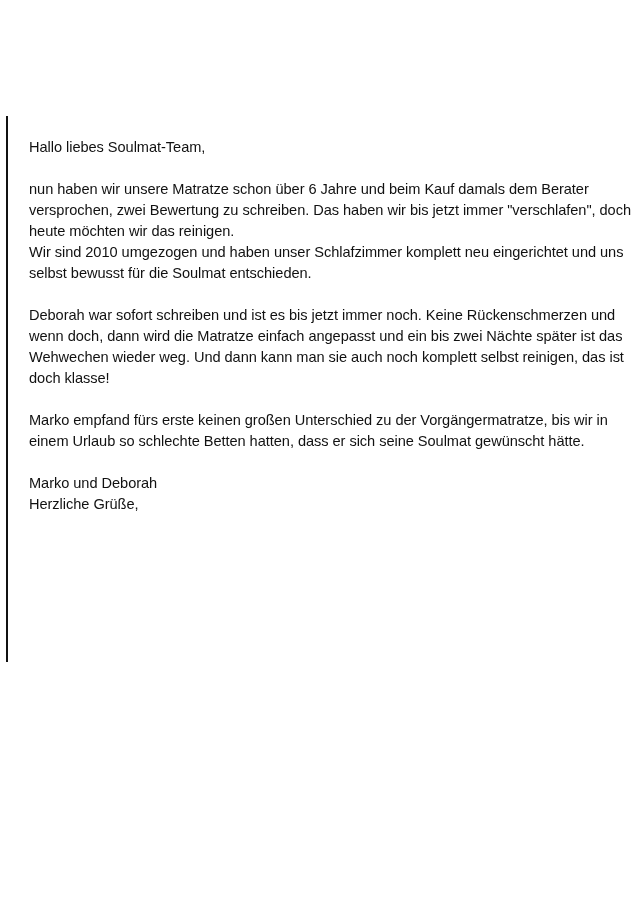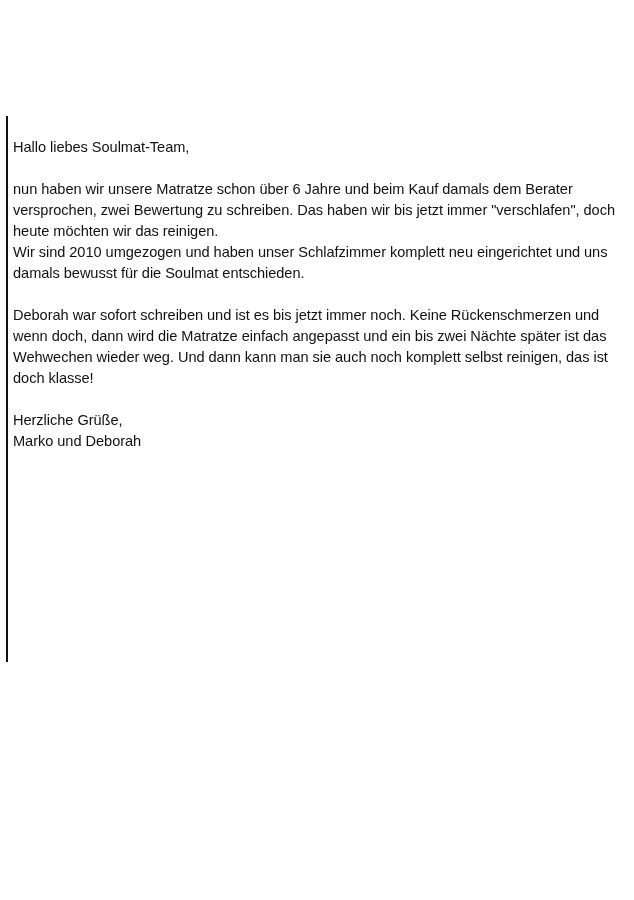--- a/index.html
+++ b/index.html
@@ -32,48 +32,53 @@
       line-height: 21px;
       letter-spacing: -0.05px;
     }
     .para {
       margin: 0 0 21px 0;
       white-space: normal;
     }
     .para .line {
       display: block;
       white-space: nowrap;
+      margin-left: 16px;
     }
     .para.signoff {
       margin-bottom: 0;
     }
   </style>
 </head>
 <body>
 
 <div class="quote-bar"></div>
 
 <div class="letter">
   <p class="para">
     <span class="line">Hallo liebes Soulmat-Team,</span>
   </p>
 
   <p class="para">
     <span class="line">nun haben wir unsere Matratze schon über 6 Jahre und beim Kauf damals dem Berater</span>
     <span class="line">versprochen, zwei Bewertung zu schreiben. Das haben wir bis jetzt immer "verschlafen", doch</span>
     <span class="line">heute möchten wir das reinigen.</span>
     <span class="line">Wir sind 2010 umgezogen und haben unser Schlafzimmer komplett neu eingerichtet und uns</span>
-    <span class="line">damals bewusst für die Soulmat entschieden.</span>
+    <span class="line">selbst bewusst für die Soulmat entschieden.</span>
   </p>
 
   <p class="para">
     <span class="line">Deborah war sofort schreiben und ist es bis jetzt immer noch. Keine Rückenschmerzen und</span>
     <span class="line">wenn doch, dann wird die Matratze einfach angepasst und ein bis zwei Nächte später ist das</span>
     <span class="line">Wehwechen wieder weg. Und dann kann man sie auch noch komplett selbst reinigen, das ist</span>
     <span class="line">doch klasse!</span>
   </p>
 
+  <p class="para">
+    <span class="line">Marko empfand fürs erste keinen großen Unterschied zu der Vorgängermatratze, bis wir in</span>
+    <span class="line">einem Urlaub so schlechte Betten hatten, dass er sich seine Soulmat gewünscht hätte.</span>
+  </p>
 
   <p class="para signoff">
+    <span class="line">Marko und Deborah</span>
     <span class="line">Herzliche Grüße,</span>
-    <span class="line">Marko und Deborah</span>
   </p>
 </div>
 
 </body></html>

